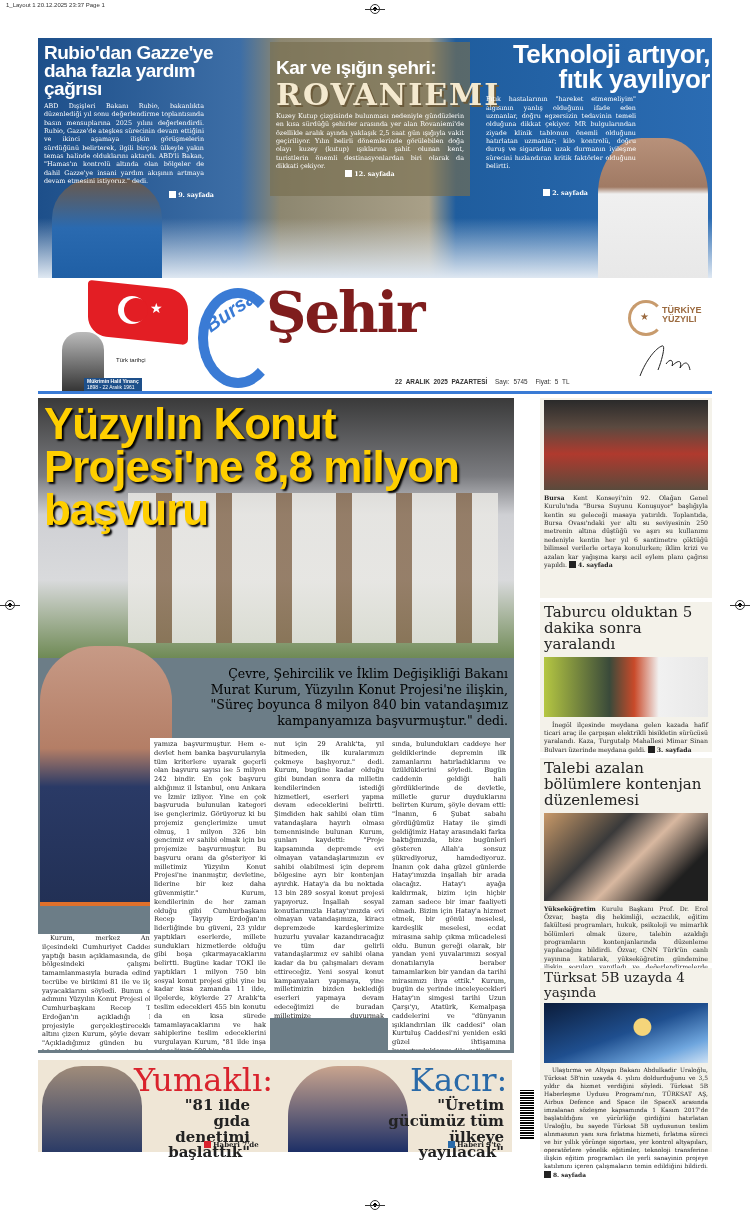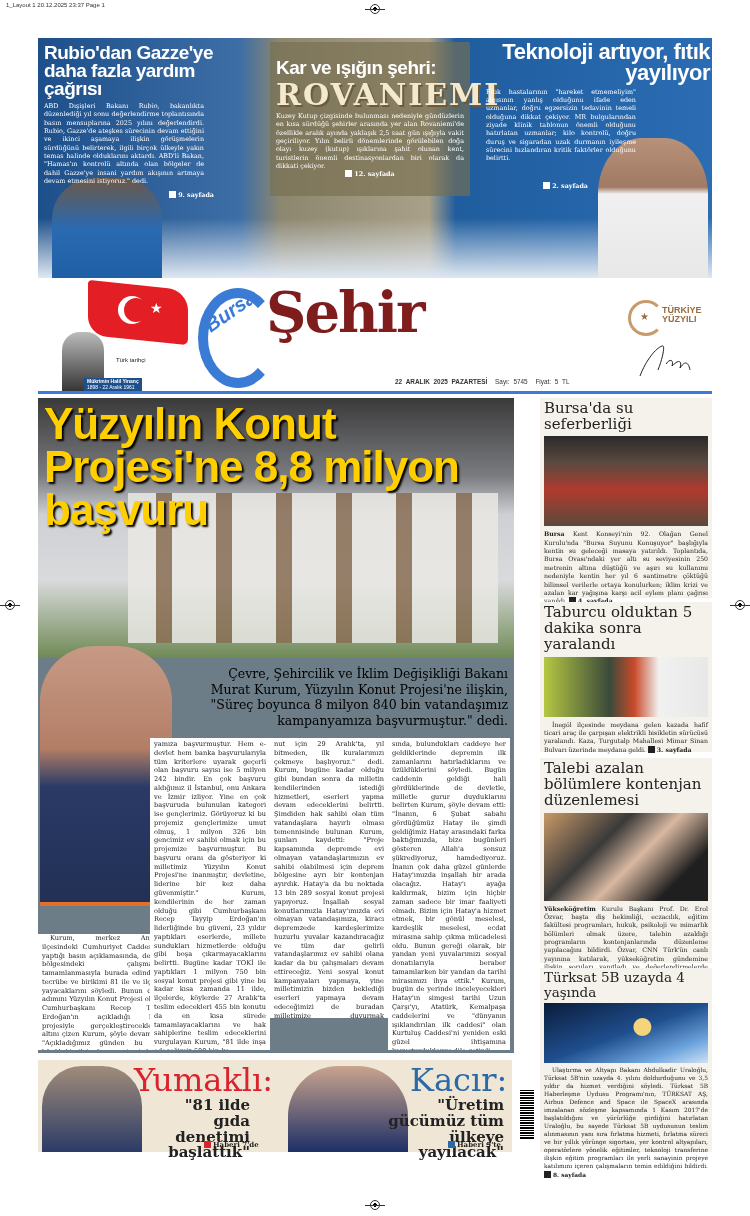--- a/index.html
+++ b/index.html
@@ -12,21 +12,21 @@
 .banner{left:38px;top:38px;width:674px;height:240px;background:linear-gradient(90deg,#1d4f8a 0%,#3d6ea6 30%,#8d8770 36%,#a9a088 58%,#1f5d9e 62%,#2b6cb3 100%);overflow:hidden}
 .snow{left:0;right:0;bottom:0;height:60px;background:linear-gradient(180deg,transparent,#dfe8f2)}
 .b1{left:6px;top:6px;width:170px;color:#fff}
 .h-cond{font-family:"Liberation Sans",sans-serif;font-weight:bold;letter-spacing:-0.5px;line-height:0.95}
 .b1 h2{font-size:19px}
 .ptxt{font-size:6.4px;line-height:1.3;text-align:justify;color:#fff}
 .b2{left:232px;top:4px;width:200px;background:rgba(120,110,80,.65);padding:17px 6px;color:#fff}
 .b2 h2{font-size:19px}
 .rov{font-family:"DejaVu Serif",serif;font-weight:bold;font-size:30px;color:#f4e9cf;letter-spacing:2px;text-shadow:2px 2px 0 #6b5a3a}
 .b3{left:440px;top:4px;width:232px;color:#fff;text-align:right}
-.b3 h2{font-size:22px}
+.b3 h2{font-size:26px}
 .person{border-radius:40% 40% 0 0}
 
 .flag{left:88px;top:285px;width:100px;height:55px;background:#e31e24;transform:skewY(6deg);border-radius:4px 20px 6px 18px}
 .crescent{left:118px;top:296px;width:28px;height:28px;border-radius:50%;background:#fff}
 .crescent2{left:124px;top:298px;width:24px;height:24px;border-radius:50%;background:#e31e24}
 .yinanc{left:62px;top:332px;width:42px;height:60px;background:linear-gradient(#bbb,#333);border-radius:18px 18px 0 0}
 .logo-bursa{left:198px;top:288px;width:80px;height:100px;border-radius:50%;border:10px solid #3a7bd5;border-right-color:transparent}
 .logo-sehir{left:266px;top:284px;font-family:"DejaVu Serif",serif;font-weight:bold;font-size:56px;color:#7f1d1d;letter-spacing:-2px;line-height:1}
 .dateline{left:395px;top:378px;font:bold 6.4px "Liberation Sans",sans-serif;color:#333;word-spacing:2px}
 .ty{left:628px;top:300px;width:36px;height:36px;border-radius:50%;border:3px solid #c89b6d;border-right-color:transparent}
@@ -133,21 +133,20 @@
     <div class="sub" style="margin:2px 0">"BİZİM İÇİN HATAY'A HİZMET ETMEK, BİR GÖNÜL MESELESİ"</div>
 
   </div>
   <div class="abs col" style="left:350px;top:340px;width:122px;height:312px;overflow:hidden;padding-top:2px">
     <p>sında, bulundukları caddeye her geldiklerinde depremin ilk zamanlarını hatırladıklarını ve üzüldüklerini söyledi. Bugün caddenin geldiği hali gördüklerinde de devletle, milletle gurur duyduklarını belirten Kurum, şöyle devam etti: "İnanın, 6 Şubat sabahı gördüğümüz Hatay ile şimdi geldiğimiz Hatay arasındaki farka baktığımızda, bize bugünleri gösteren Allah'a sonsuz şükrediyoruz, hamdediyoruz. İnanın çok daha güzel günlerde Hatay'ımızda inşallah bir arada olacağız. Hatay'ı ayağa kaldırmak, bizim için hiçbir zaman sadece bir imar faaliyeti olmadı. Bizim için Hatay'a hizmet etmek, bir gönül meselesi, kardeşlik meselesi, ecdat mirasına sahip çıkma mücadelesi oldu. Bunun gereği olarak, bir yandan yeni yuvalarımızı sosyal donatılarıyla beraber tamamlarken bir yandan da tarihi mirasımızı ihya ettik." Kurum, bugün de yerinde inceleyecekleri Hatay'ın simgesi tarihi Uzun Çarşı'yı, Atatürk, Kemalpaşa caddelerini ve "dünyanın ışıklandırılan ilk caddesi" olan Kurtuluş Caddesi'ni yeniden eski güzel ihtişamına kavuşturduklarını dile getirdi.</p>
 
   </div>
 </div>
 
 <div class="rbox" style="top:398px;height:200px">
-  <div class="rtitle">Bursa'da su seferberliği</div>
   <div class="rimg" style="background:linear-gradient(#2a2a2a 0%,#5b4a40 30%,#b03a2e 60%,#5a4a3c 100%)"></div>
   <div class="rtxt"><b>Bursa</b><span> Kent Konseyi'nin 92. Olağan Genel Kurulu'nda "Bursa Suyunu Konuşuyor" başlığıyla kentin su geleceği masaya yatırıldı. Toplantıda, Bursa Ovası'ndaki yer altı su seviyesinin 250 metrenin altına düştüğü ve aşırı su kullanımı nedeniyle kentin her yıl 6 santimetre çöktüğü bilimsel verilerle ortaya konulurken; iklim krizi ve azalan kar yağışına karşı acil eylem planı çağrısı yapıldı.</span> <span class="pg"><span class="sq" style="background:#222"></span><span>4. sayfada</span></span></div>
 </div>
 <div class="rbox" style="top:602px;height:150px">
   <div class="rtitle">Taburcu olduktan 5 dakika sonra yaralandı</div>
   <div class="rimg" style="height:60px;background:linear-gradient(90deg,#b5c742 0%,#3a4a3a 40%,#c94a2a 55%,#f1f1f1 70%,#e8e8e8 100%)"></div>
   <div class="rtxt" style="text-indent:8px"><span>İnegöl ilçesinde meydana gelen kazada hafif ticari araç ile çarpışan elektrikli bisikletin sürücüsü yaralandı. Kaza, Turgutalp Mahallesi Mimar Sinan Bulvarı üzerinde meydana geldi.</span> <span class="pg"><span class="sq" style="background:#222"></span><span>3. sayfada</span></span></div>
 </div>
 <div class="rbox" style="top:758px;height:205px">
   <div class="rtitle">Talebi azalan bölümlere kontenjan düzenlemesi</div>

